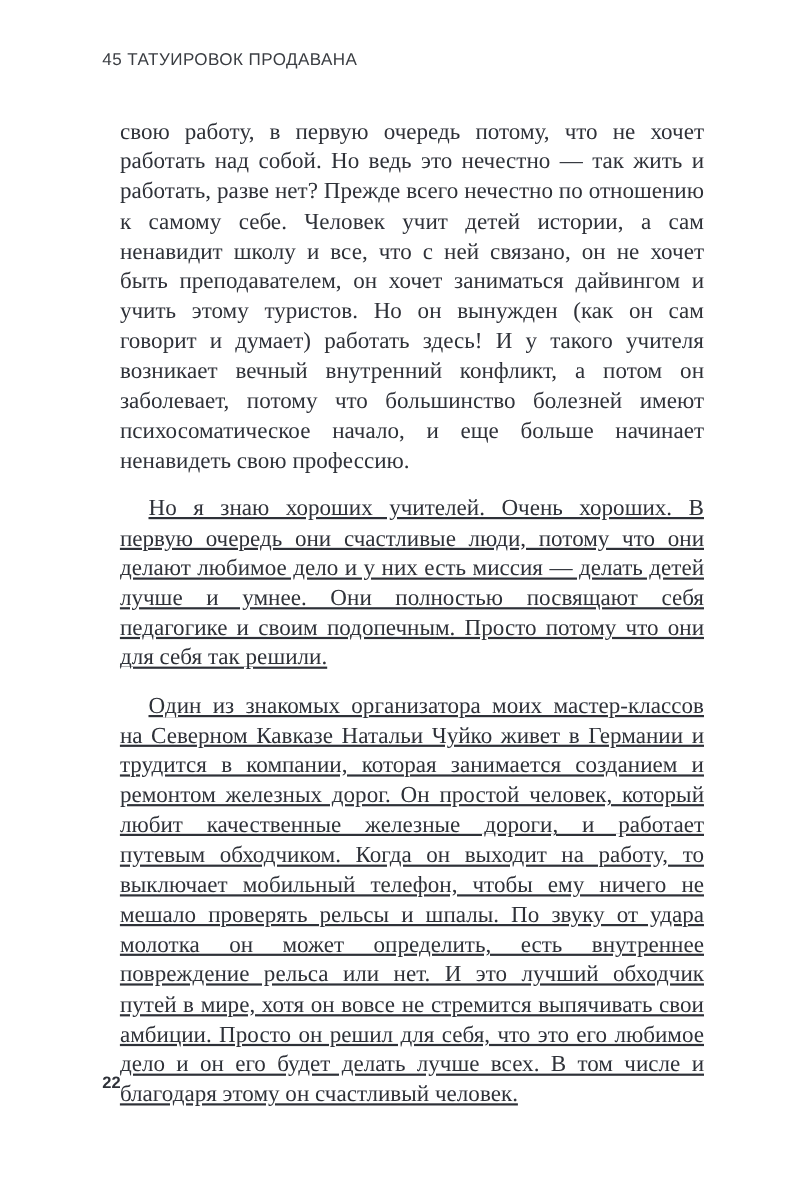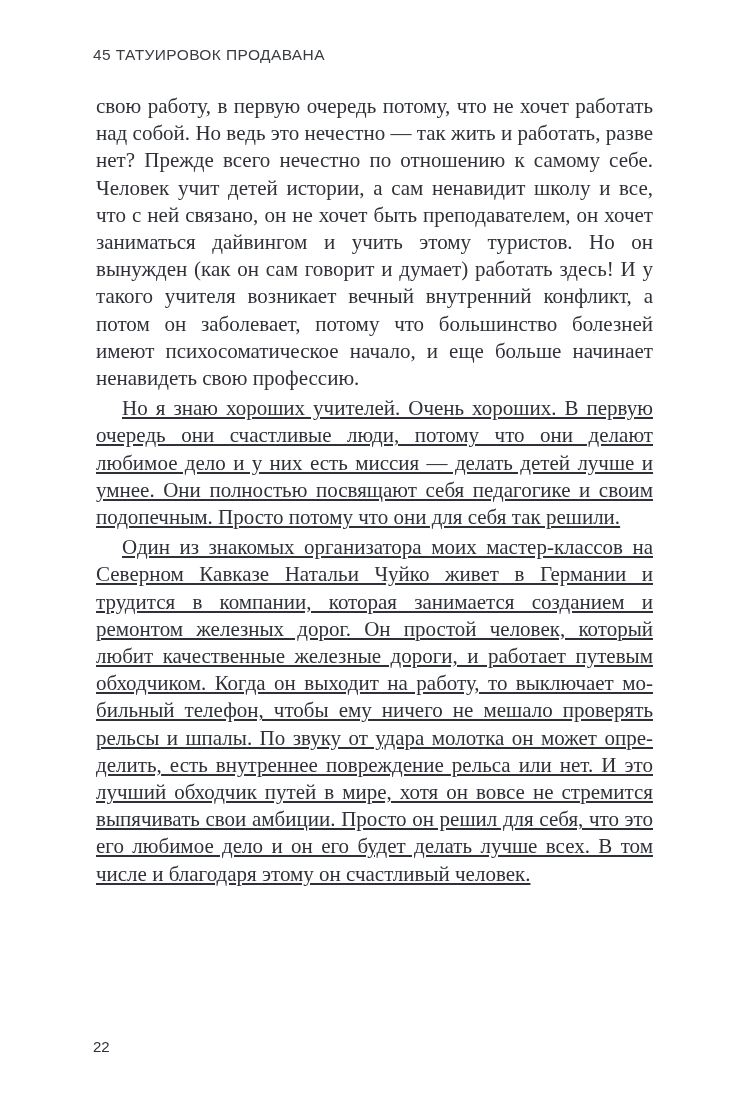--- a/index.html
+++ b/index.html
@@ -37,29 +37,29 @@
     top: 90px;
     width: 563px;
     font-family: "Liberation Serif", "DejaVu Serif", serif;
     font-size: 21px;
     line-height: 27.2px;
     color: var(--body-text);
     text-align: justify;
     hyphens: manual;
     -webkit-hyphens: manual;
   }
-  .body-text p { margin: 3px; }
+  .body-text p { margin: 16px; }
   .body-text p.indent { text-indent: 26px; text-decoration: underline; }
   .page-number {
     position: absolute;
     left: 93px;
-    top: 1038px;
+    top: 976px;
     font-family: "Liberation Sans", sans-serif;
     font-size: 15px;
-    font-weight: 400;
+    font-weight: 700;
     color: var(--body-text);
   }
 </style>
 </head>
 <body>
 
 <div class="page">
 
   <div class="running-header">45 ТАТУИРОВОК ПРОДАВАНА</div>
 

